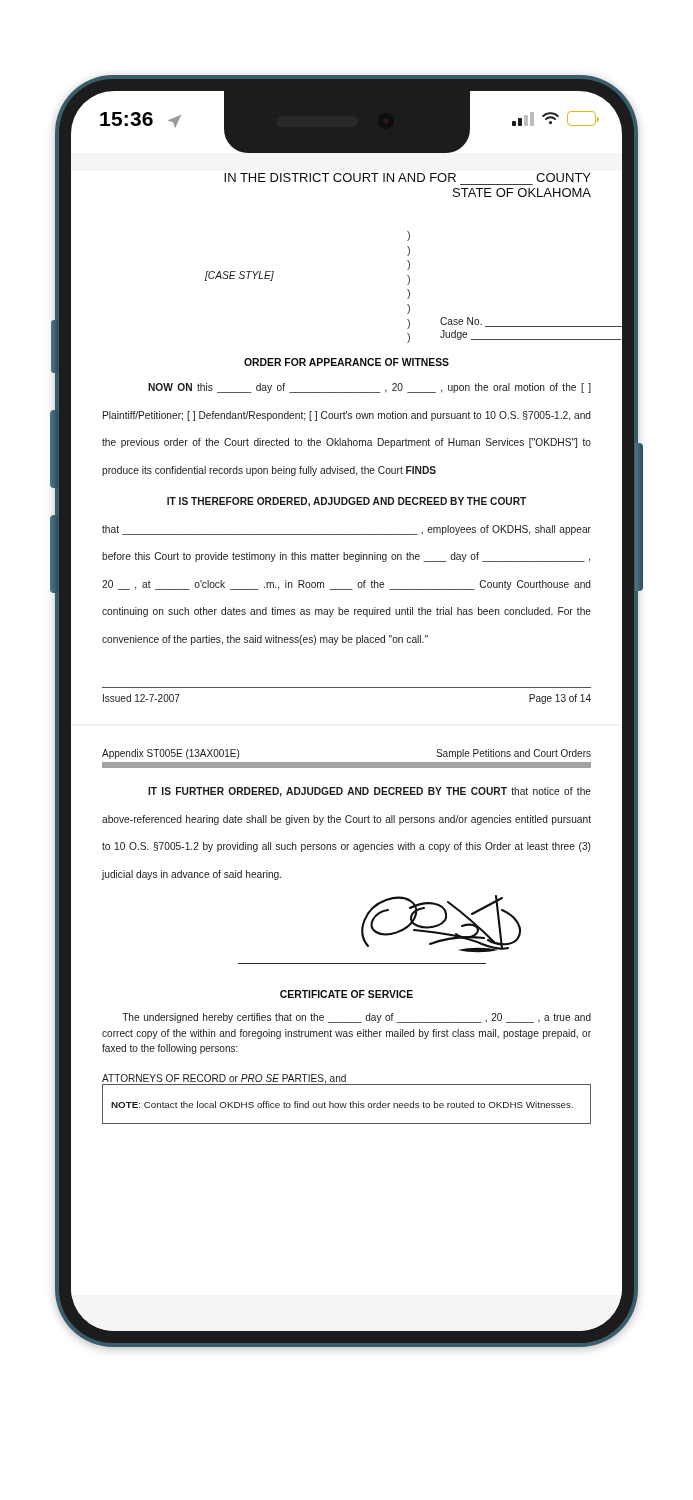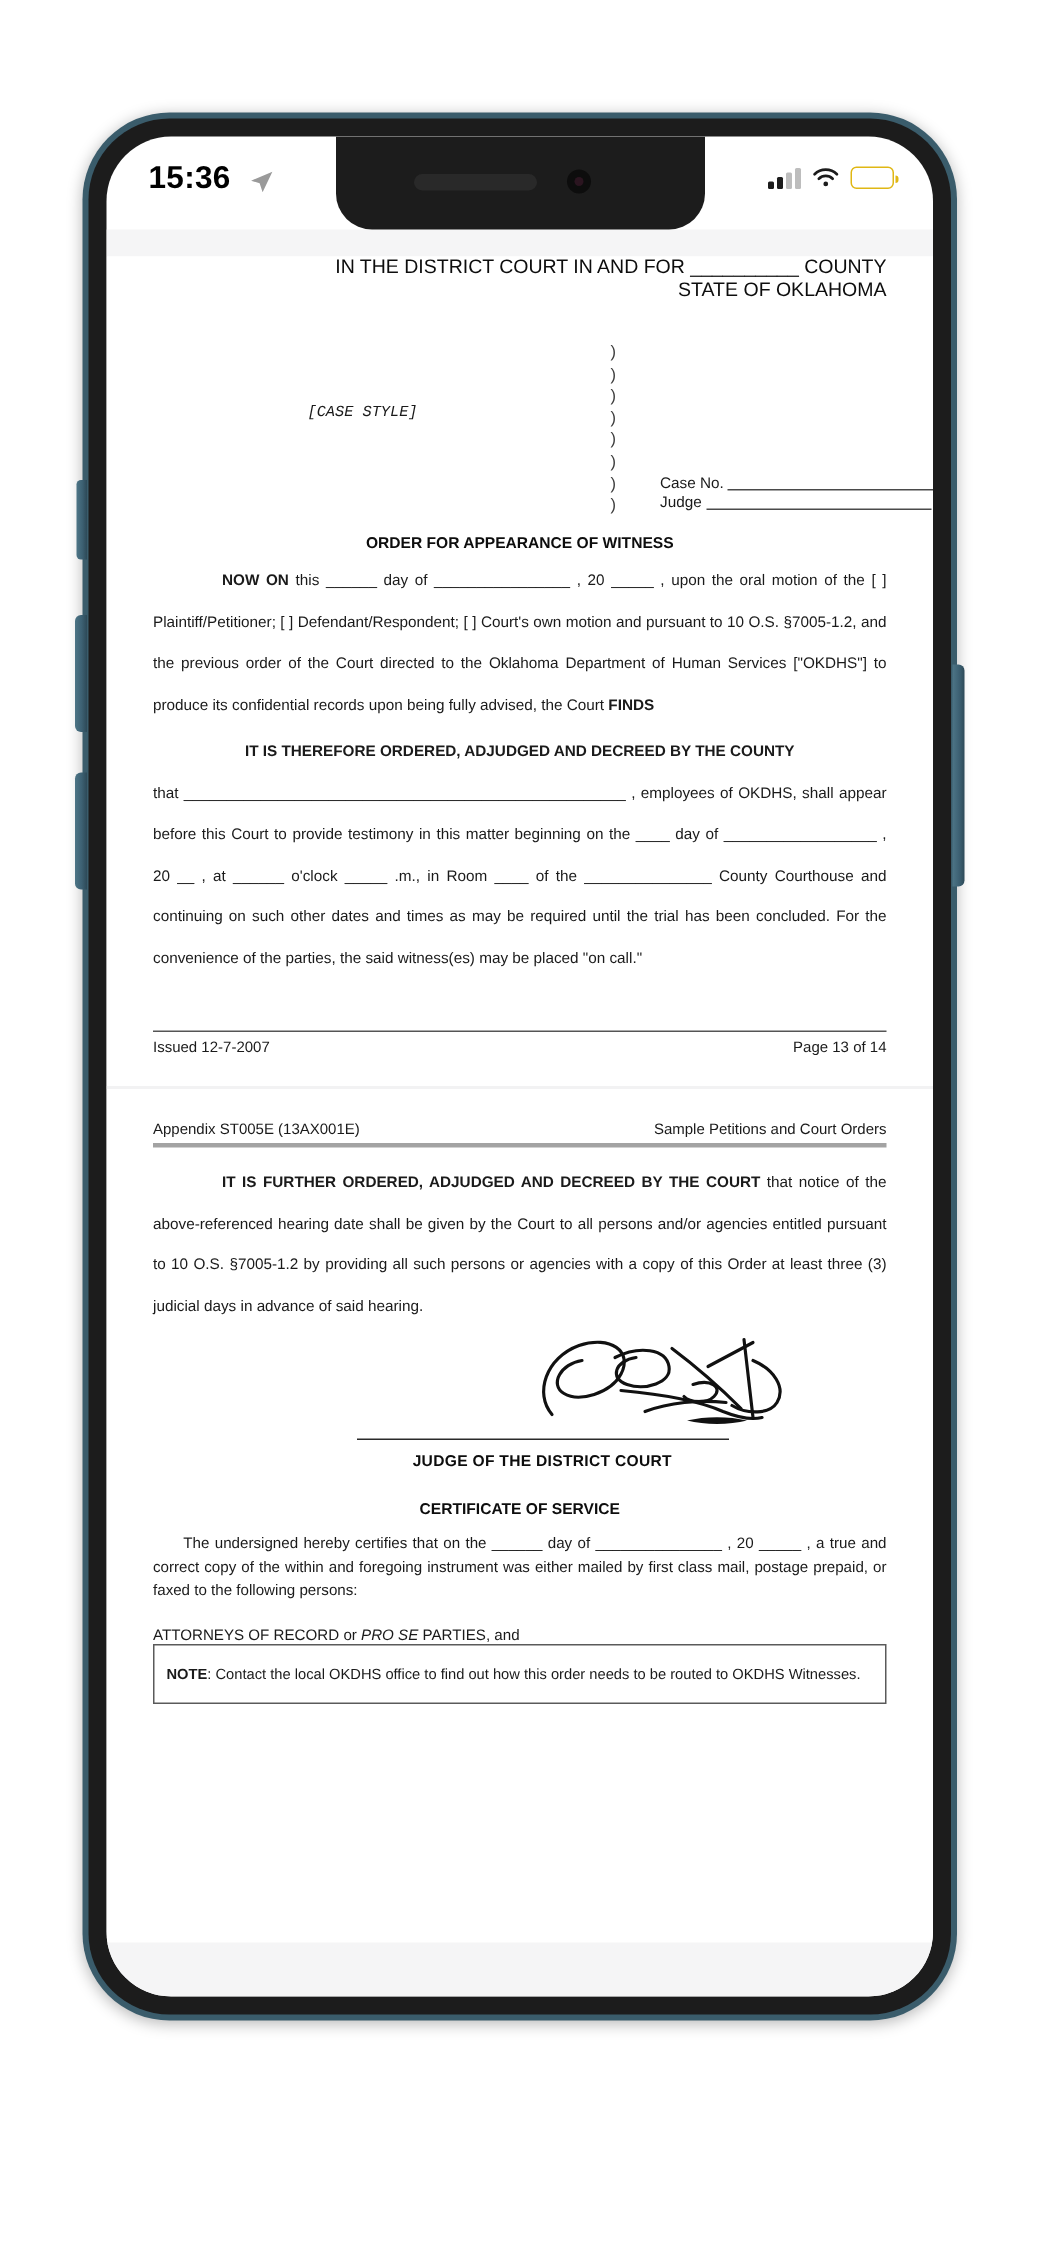--- a/index.html
+++ b/index.html
@@ -185,21 +185,20 @@
     position: relative;
     height: 115px;
     margin-top: 28px;
   }
   .case-style {
     position: absolute;
     left: 103px; top: 42px;
     font-size: 10.2px;
     font-style: italic;
     color: #1a1a1a;
-    font-family: Liberation Mono, monospace;
   }
   .paren-col {
     position: absolute;
     left: 305px; top: 0;
     font-size: 11px;
     line-height: 14.6px;
     color: #3d3d3d;
   }
   .case-no {
     position: absolute;
@@ -232,21 +231,21 @@
     margin-top: 34px;
     border-top: 1px solid #555;
     padding-top: 5px;
     display: flex;
     justify-content: space-between;
     font-size: 10px;
     color: #1a1a1a;
   }
   
   .page-header {
-    border-bottom: 3px solid #a3a3a3;
+    border-bottom: 6px solid #a3a3a3;
     padding-bottom: 3px;
     display: flex;
     justify-content: space-between;
     font-size: 10px;
     color: #1a1a1a;
   }
 
   
   .sig-wrap { position: relative; height: 74px; margin-top: 6px; }
   #signature-mark {
@@ -364,21 +363,21 @@
               <span>Judge</span>
               <span class="uline" style="width:150px"></span>
             </div>
           </div>
 
           <div class="section-head">ORDER FOR APPEARANCE OF WITNESS</div>
 
           <p class="doc-body indent"><span class="bold">NOW ON</span><span> this ______ day of ________________ , 20 _____ , upon the oral motion of the [    ] Plaintiff/Petitioner; [    ] Defendant/Respondent; [    ] Court's own motion and pursuant to 10 O.S. §7005-1.2, and the previous order of the Court directed to the Oklahoma Department of Human Services ["OKDHS"] to produce its confidential records upon being fully advised, the Court </span><span class="bold">FINDS</span></p>
 
 
-          <p class="doc-body ctr bold" style="margin-top:4px">IT IS THEREFORE ORDERED, ADJUDGED AND DECREED BY THE COUNTY</p>
+          <p class="doc-body ctr bold" style="margin-top:4px">IT IS THEREFORE ORDERED, ADJUDGED AND DECREED BY THE COURT</p>
 
           <p class="doc-body">that ____________________________________________________ , employees of OKDHS, shall appear before this Court to provide testimony in this matter beginning on the ____ day of __________________ , 20 __ , at ______ o'clock _____ .m., in Room ____ of the _______________ County Courthouse and continuing on such other dates and times as may be required until the trial has been concluded. For the convenience of the parties, the said witness(es) may be placed "on call."</p>
 
           <div class="page-footer">
             <span>Issued 12-7-2007</span>
             <span>Page 13 of 14</span>
           </div>
         </div>
 
         <div class="page-gap"></div>
@@ -404,21 +403,20 @@
                 <path d="M150 22 C164 28 172 40 166 50 C161 58 146 58 136 52"></path>
                 <path d="M110 38 C122 34 130 40 124 46 C119 51 108 50 104 46"></path>
                 <path d="M78 56 C94 50 114 48 132 50"></path>
               </g>
               <path d="M106 62 C118 59 134 59 146 62 C134 65 118 65 106 62 Z" fill="#111"></path>
             </svg>
             <div class="sig-line-wrap" style="position:absolute; left:0; right:0; bottom:0;">
               <span class="sig-line"></span>
             </div>
           </div>
-          <div class="sig-label">JUDGE OF THE DISTRICT COURT</div>
 
           <div class="cos-head">CERTIFICATE OF SERVICE</div>
 
           <p class="tight">  The undersigned hereby certifies that on the ______ day of _______________ , 20 _____ , a true and correct copy of the within and foregoing instrument was either mailed by first class mail, postage prepaid, or faxed to the following persons:</p>
 
           <p class="attorneys"><span>ATTORNEYS OF RECORD or </span><span class="ital">PRO SE</span><span> PARTIES, and</span></p>
 
           <div class="note-box"><span class="bold">NOTE</span><span>: Contact the local OKDHS office to find out how this order needs to be routed to OKDHS Witnesses.</span></div>
         </div>
 

